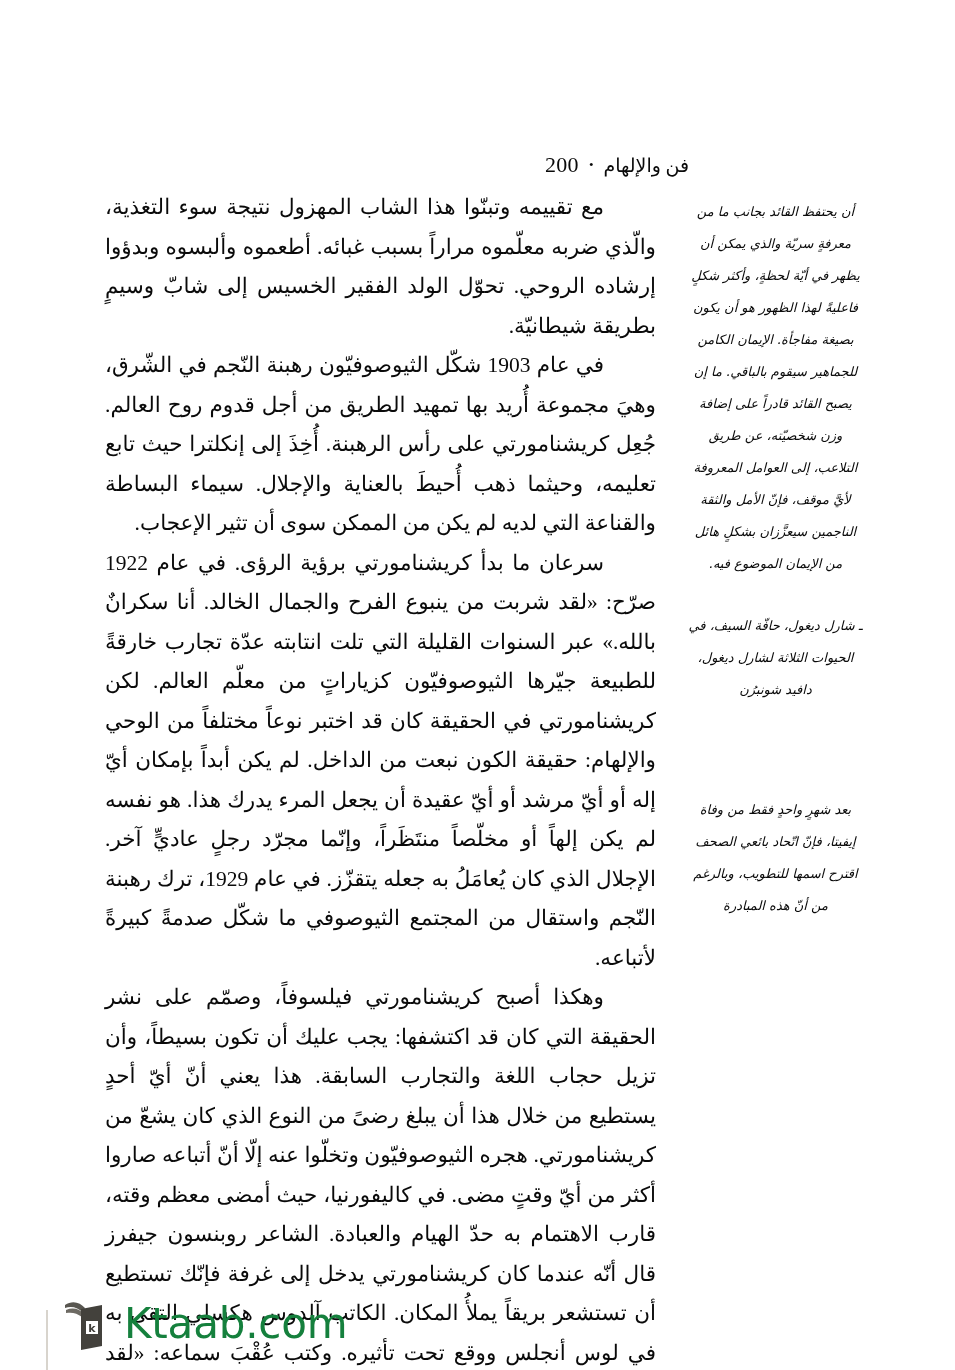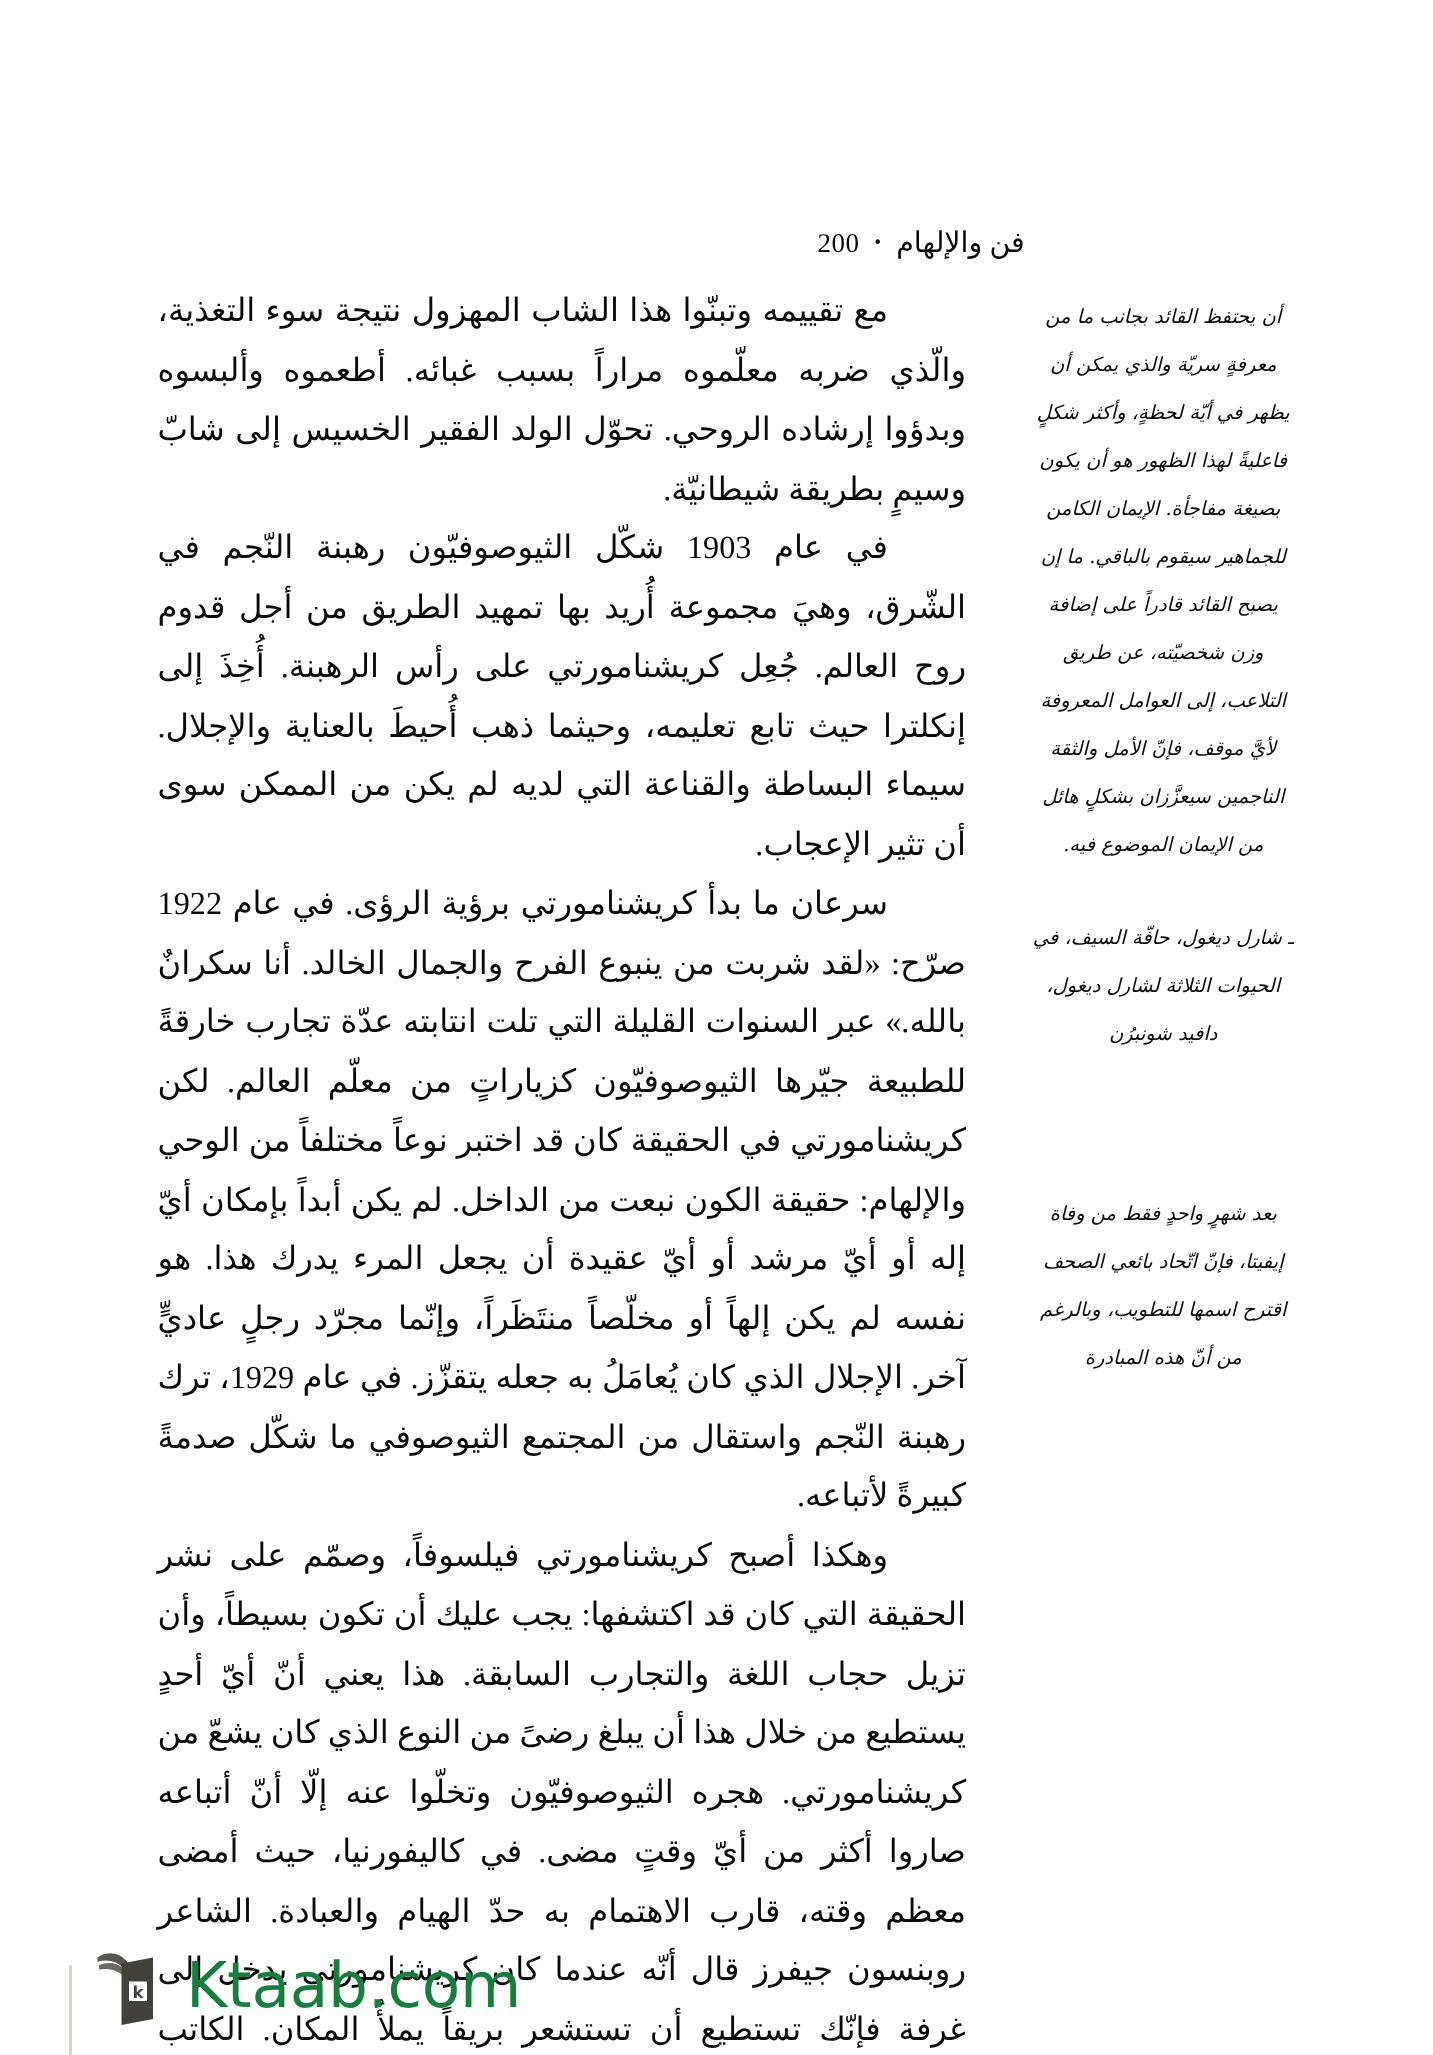--- a/index.html
+++ b/index.html
@@ -29,21 +29,21 @@
     line-height: 1.2;
     white-space: nowrap;
     display: flex;
     flex-direction: row;
     justify-content: flex-end;
     align-items: baseline;
     gap: 10px;
   }
   .running-head .page-number {
     font-family: "Liberation Serif", serif;
-    font-size: 18px;
+    font-size: 22px;
     letter-spacing: 0.3px;
   }
   .running-head .sep {
     font-size: 13px;
     position: relative;
     top: -3px;
   }
   .running-head .book-title {
     font-size: 19px;
   }
@@ -54,21 +54,21 @@
     top: 188px;
     right: 295px;
     width: 555px;
     direction: rtl;
     text-align: justify;
     text-align-last: auto;
     font-size: 21.5px;
     line-height: 39.5px;
   }
   .main-column p {
-    margin: 0 16px 0 0;
+    margin: 0 4px 0 0;
     text-indent: 52px;
   }
 
   
   .margin-column {
     position: absolute;
     top: 196px;
     right: 92px;
     width: 175px;
     direction: rtl;

